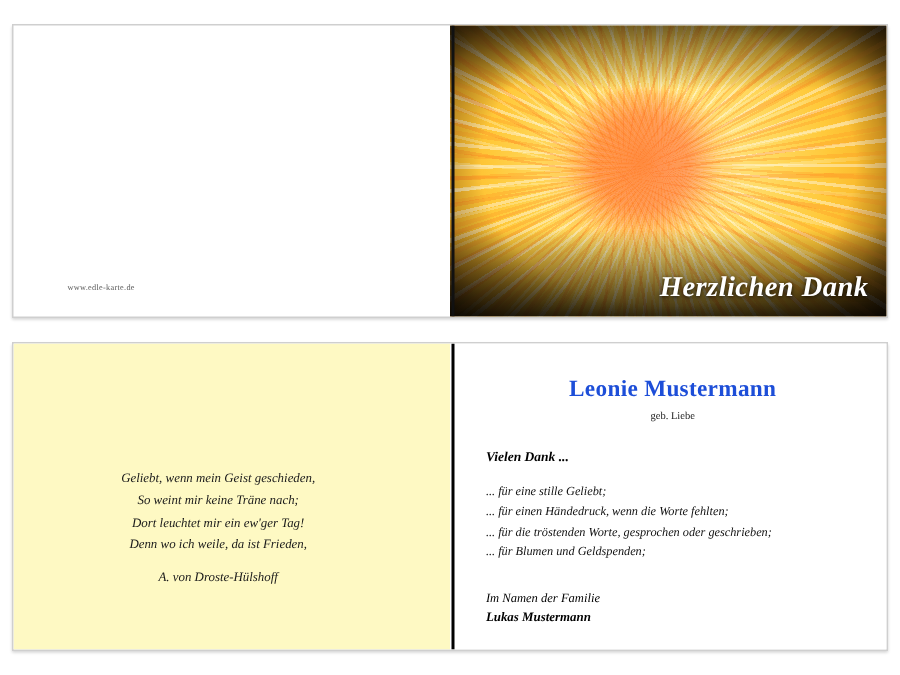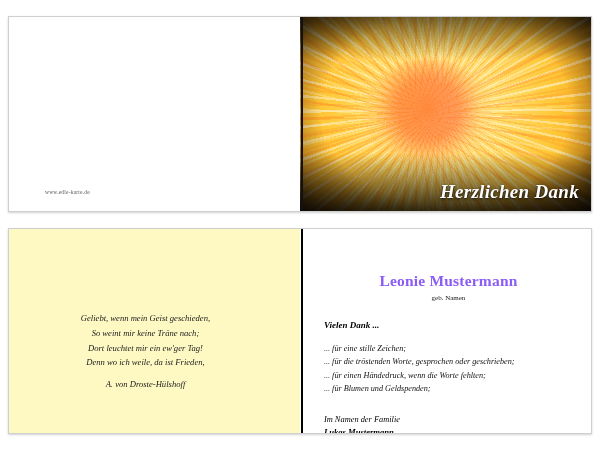--- a/index.html
+++ b/index.html
@@ -171,22 +171,21 @@
     position: relative;
     width: 292px; height: 100%;
     background: #ffffff;
     padding: 22px 18px 0 24px;
   }
   .deceased-name {
     text-align: center;
     font-size: 15.5px;
     font-weight: bold;
     letter-spacing: 0.2px;
-    color: #8b5cf6;
-    margin-top: 21px;
+    color: #1d4ed8;
   }
   .deceased-sub {
     text-align: center;
     font-size: 7px;
     margin-top: 4px;
     color: #1a1a1a;
   }
   .deceased-dates {
     text-align: center;
     font-size: 8px;
@@ -255,28 +254,28 @@
         <div>Geliebt, wenn mein Geist geschieden,</div>
         <div>So weint mir keine Träne nach;</div>
         <div>Dort leuchtet mir ein ew'ger Tag!</div>
         <div>Denn wo ich weile, da ist Frieden,</div>
         <div class="author">A. von Droste-Hülshoff</div>
       </div>
     </div>
 
     <div class="inside-right">
       <div class="deceased-name">Leonie Mustermann</div>
-      <div class="deceased-sub">geb. Namen</div>
+      <div class="deceased-sub">geb. Liebe</div>
 
       <div class="thanks-open">Vielen Dank ...</div>
 
       <div class="thanks-list">
-        <div>... für eine stille Zeichen;</div>
+        <div>... für eine stille Geliebt;</div>
+        <div>... für einen Händedruck, wenn die Worte fehlten;</div>
         <div>... für die tröstenden Worte, gesprochen oder geschrieben;</div>
-        <div>... für einen Händedruck, wenn die Worte fehlten;</div>
         <div>... für Blumen und Geldspenden;</div>
       </div>
 
       <div class="family-line">Im Namen der Familie</div>
       <div class="family-name">Lukas Mustermann</div>
     </div>
 
     <div class="spine"></div>
   </div>
 

